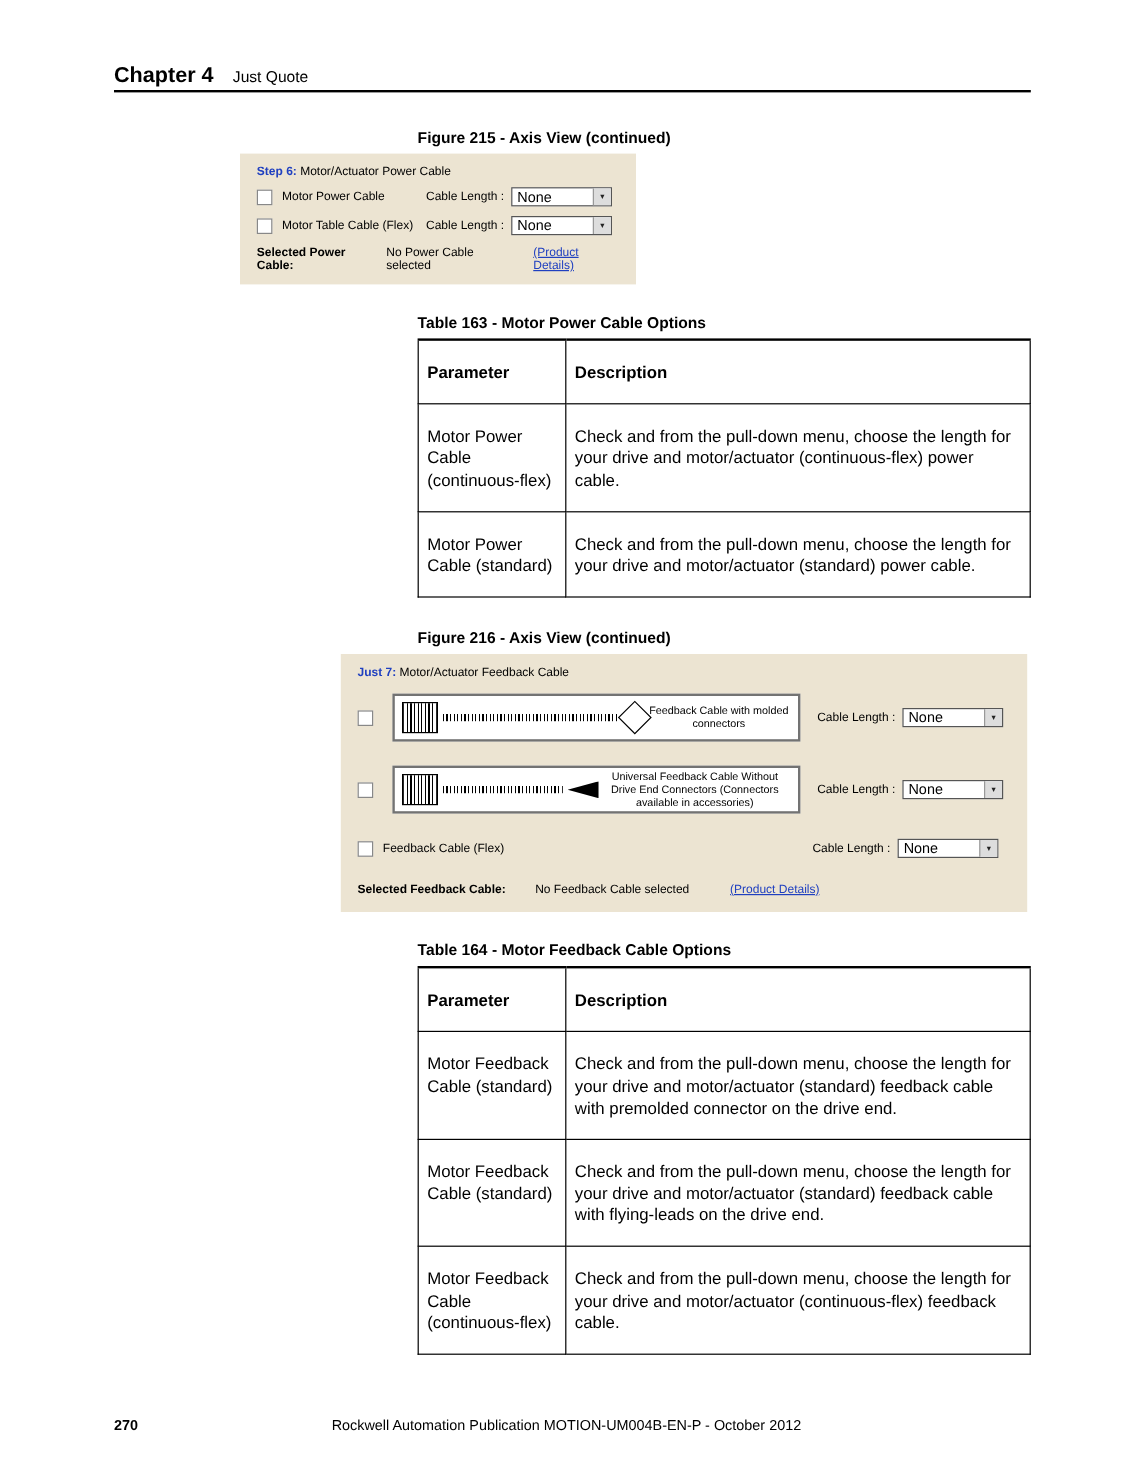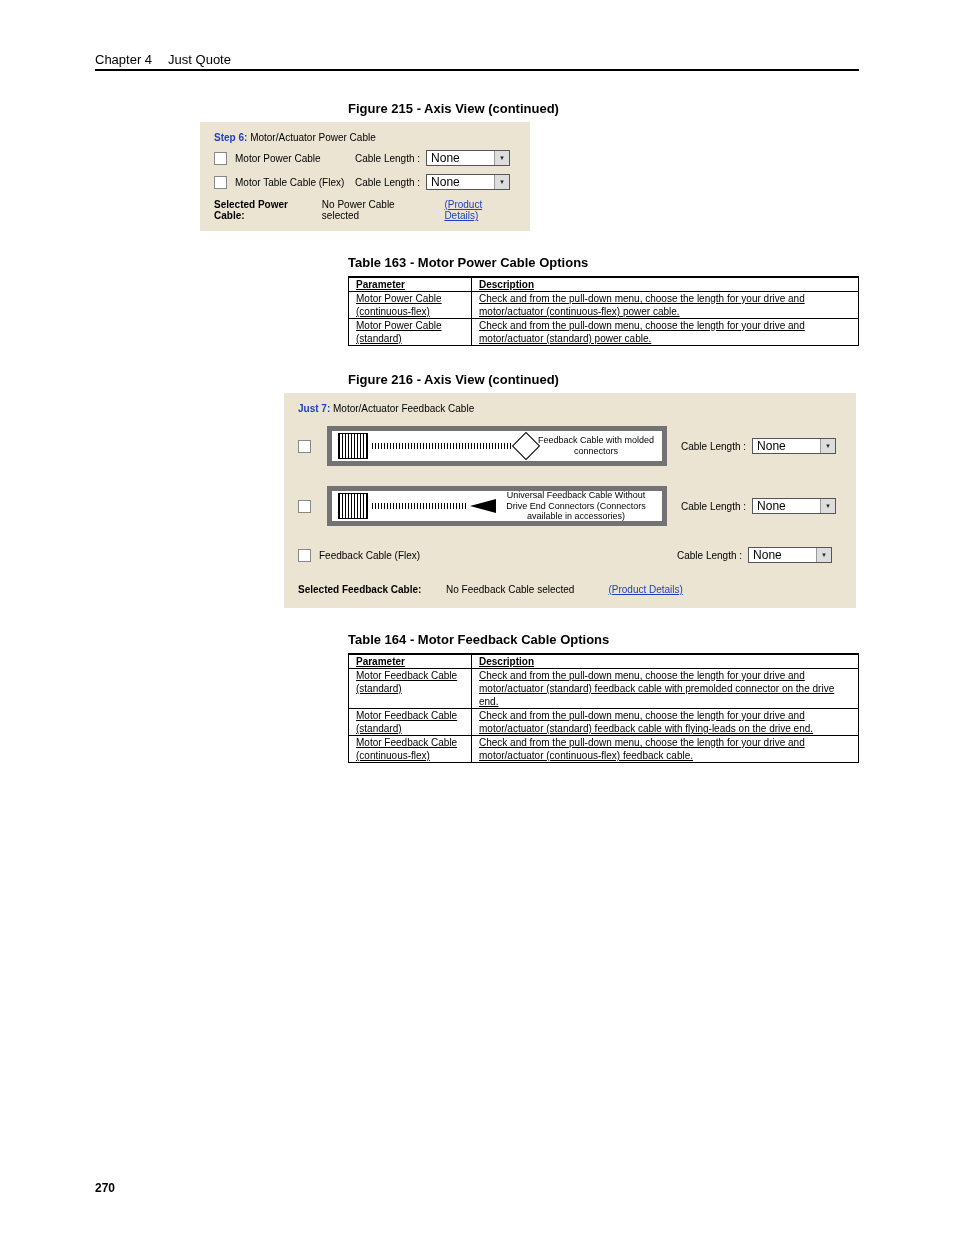--- a/index.html
+++ b/index.html
@@ -17,21 +17,21 @@
     padding: 52px 95px 40px 95px;
     box-sizing: border-box;
   }
   .header-row {
     display: flex;
     align-items: baseline;
     border-bottom: 2px solid #000;
     padding-bottom: 2px;
     margin-bottom: 30px;
   }
-  .chapter-num { font-weight: normal; font-size: 13px; margin-right: 16px;}
+  .chapter-num { font-weight: bold; font-size: 18px; margin-right: 16px;}
   .chapter-title { font-size: 13px; }
   .fig-title, .tbl-title {
     font-weight: bold;
     font-size: 13px;
     margin-left: 253px;
     margin-bottom: 6px;
   }
   .fig-title.center { margin-left: 253px; }
   .panel {
     background: #ece4d2;
@@ -76,38 +76,37 @@
   .sel-arrow::after{content:"▾"; font-size:7px; color:#222;}
   .link-text { color:#2040c0; text-decoration:underline; font-size:10px;}
   .tbl {
     margin-left: 253px;
     width: 511px;
     border-collapse: collapse;
     margin-bottom: 26px;
   }
   .tbl th, .tbl td {
     border: 1px solid #000;
-    padding: 0 7px;
-    font-size: 10px;
+    padding: 17px 7px;
+    font-size: 14px;
     text-align: left;
     vertical-align: top;
     line-height: 1.3;
-    text-decoration: underline;
   }
   .tbl th {
     font-weight: bold;
     border-top: 2px solid #000;
   }
   .tbl thead tr:first-child th { border-top:2px solid #000;}
   .tbl .col-param { width: 108px;}
   .cable-diag {
     height: 40px;
     width: 340px;
     background:#fff;
-    border:5px solid #737373;
+    border:2px solid #737373;
     margin-left:8px;
     margin-right:14px;
     display:flex;
     align-items:center;
     justify-content:space-between;
     padding:2px 6px;
     box-sizing:border-box;
     flex-shrink:0;
   }
   .cable-line {
@@ -284,14 +283,15 @@
         <td>Motor Feedback Cable (continuous-flex)</td>
         <td>Check and from the pull-down menu, choose the length for your drive and motor/actuator (continuous-flex) feedback cable.</td>
       </tr>
     </tbody>
   </table>
 
 </div>
 
 <div class="footer">
   <span class="pg">270</span>
+  <span class="pub">Rockwell Automation Publication MOTION-UM004B-EN-P - October 2012</span>
   <span style="width:30px;"></span>
 </div>
 
 </body></html>

